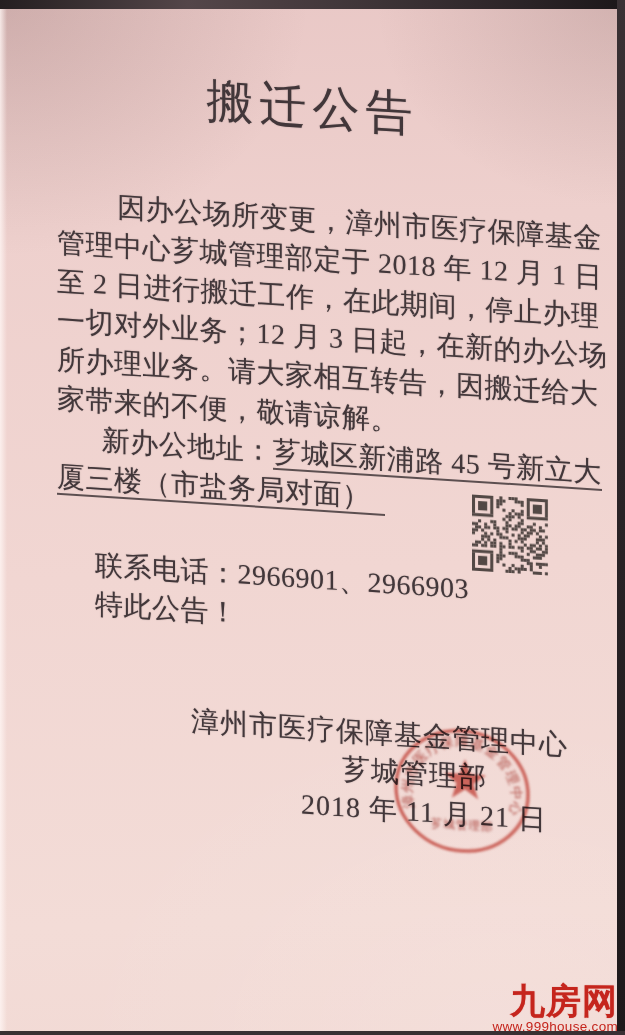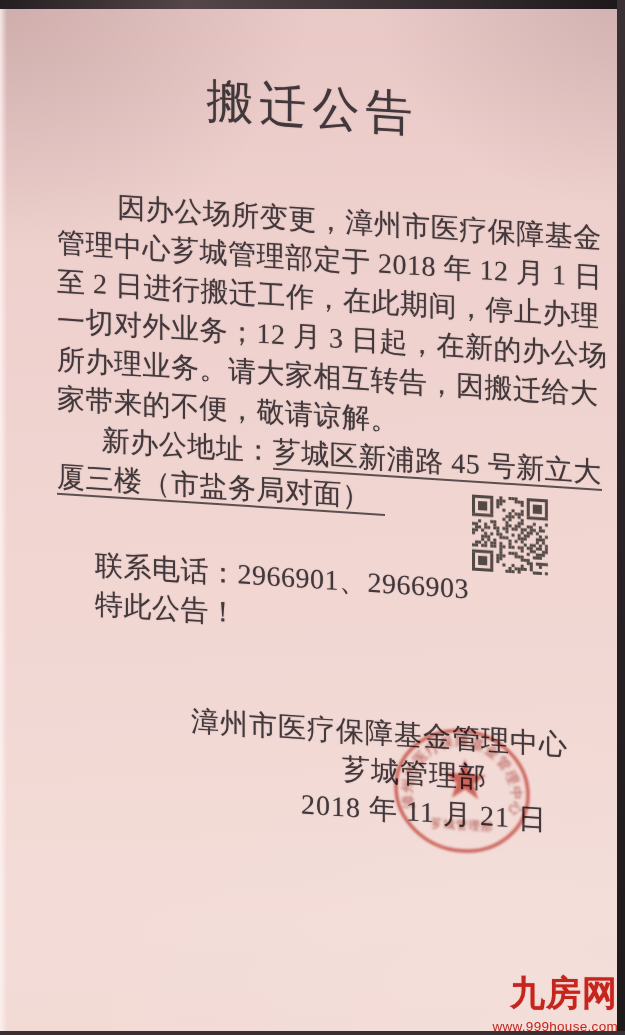--- a/index.html
+++ b/index.html
@@ -49,21 +49,21 @@
   .qr{position:absolute;left:472px;top:464px;width:76px;height:76px;
     filter:blur(.4px);opacity:.92;}
 
   .seal{position:absolute;left:377px;top:683px;width:170px;height:160px;
     mix-blend-mode:multiply;opacity:.88;filter:blur(1.1px);}
 
   .watermark{position:absolute;right:7px;bottom:2px;z-index:5;text-align:right;
     font-family:"Liberation Sans","DejaVu Sans",sans-serif;line-height:1;}
   .wm-logo{font-size:35px;font-weight:bold;color:#c5251d;letter-spacing:1px;
     text-shadow:0 0 1px rgba(197,37,29,.6);margin-top:37px;}
-  .wm-url{font-size:13.5px;color:#c5251d;margin-top:10px;letter-spacing:.3px;}
+  .wm-url{font-size:13.5px;color:#c5251d;margin-top:2px;letter-spacing:.3px;}
 </style>
 </head>
 <body>
 
 <div class="photo">
   <div class="edge-top"></div>
   <div class="edge-right"></div>
   <div class="edge-bottom"></div>
 
   <div class="content">

